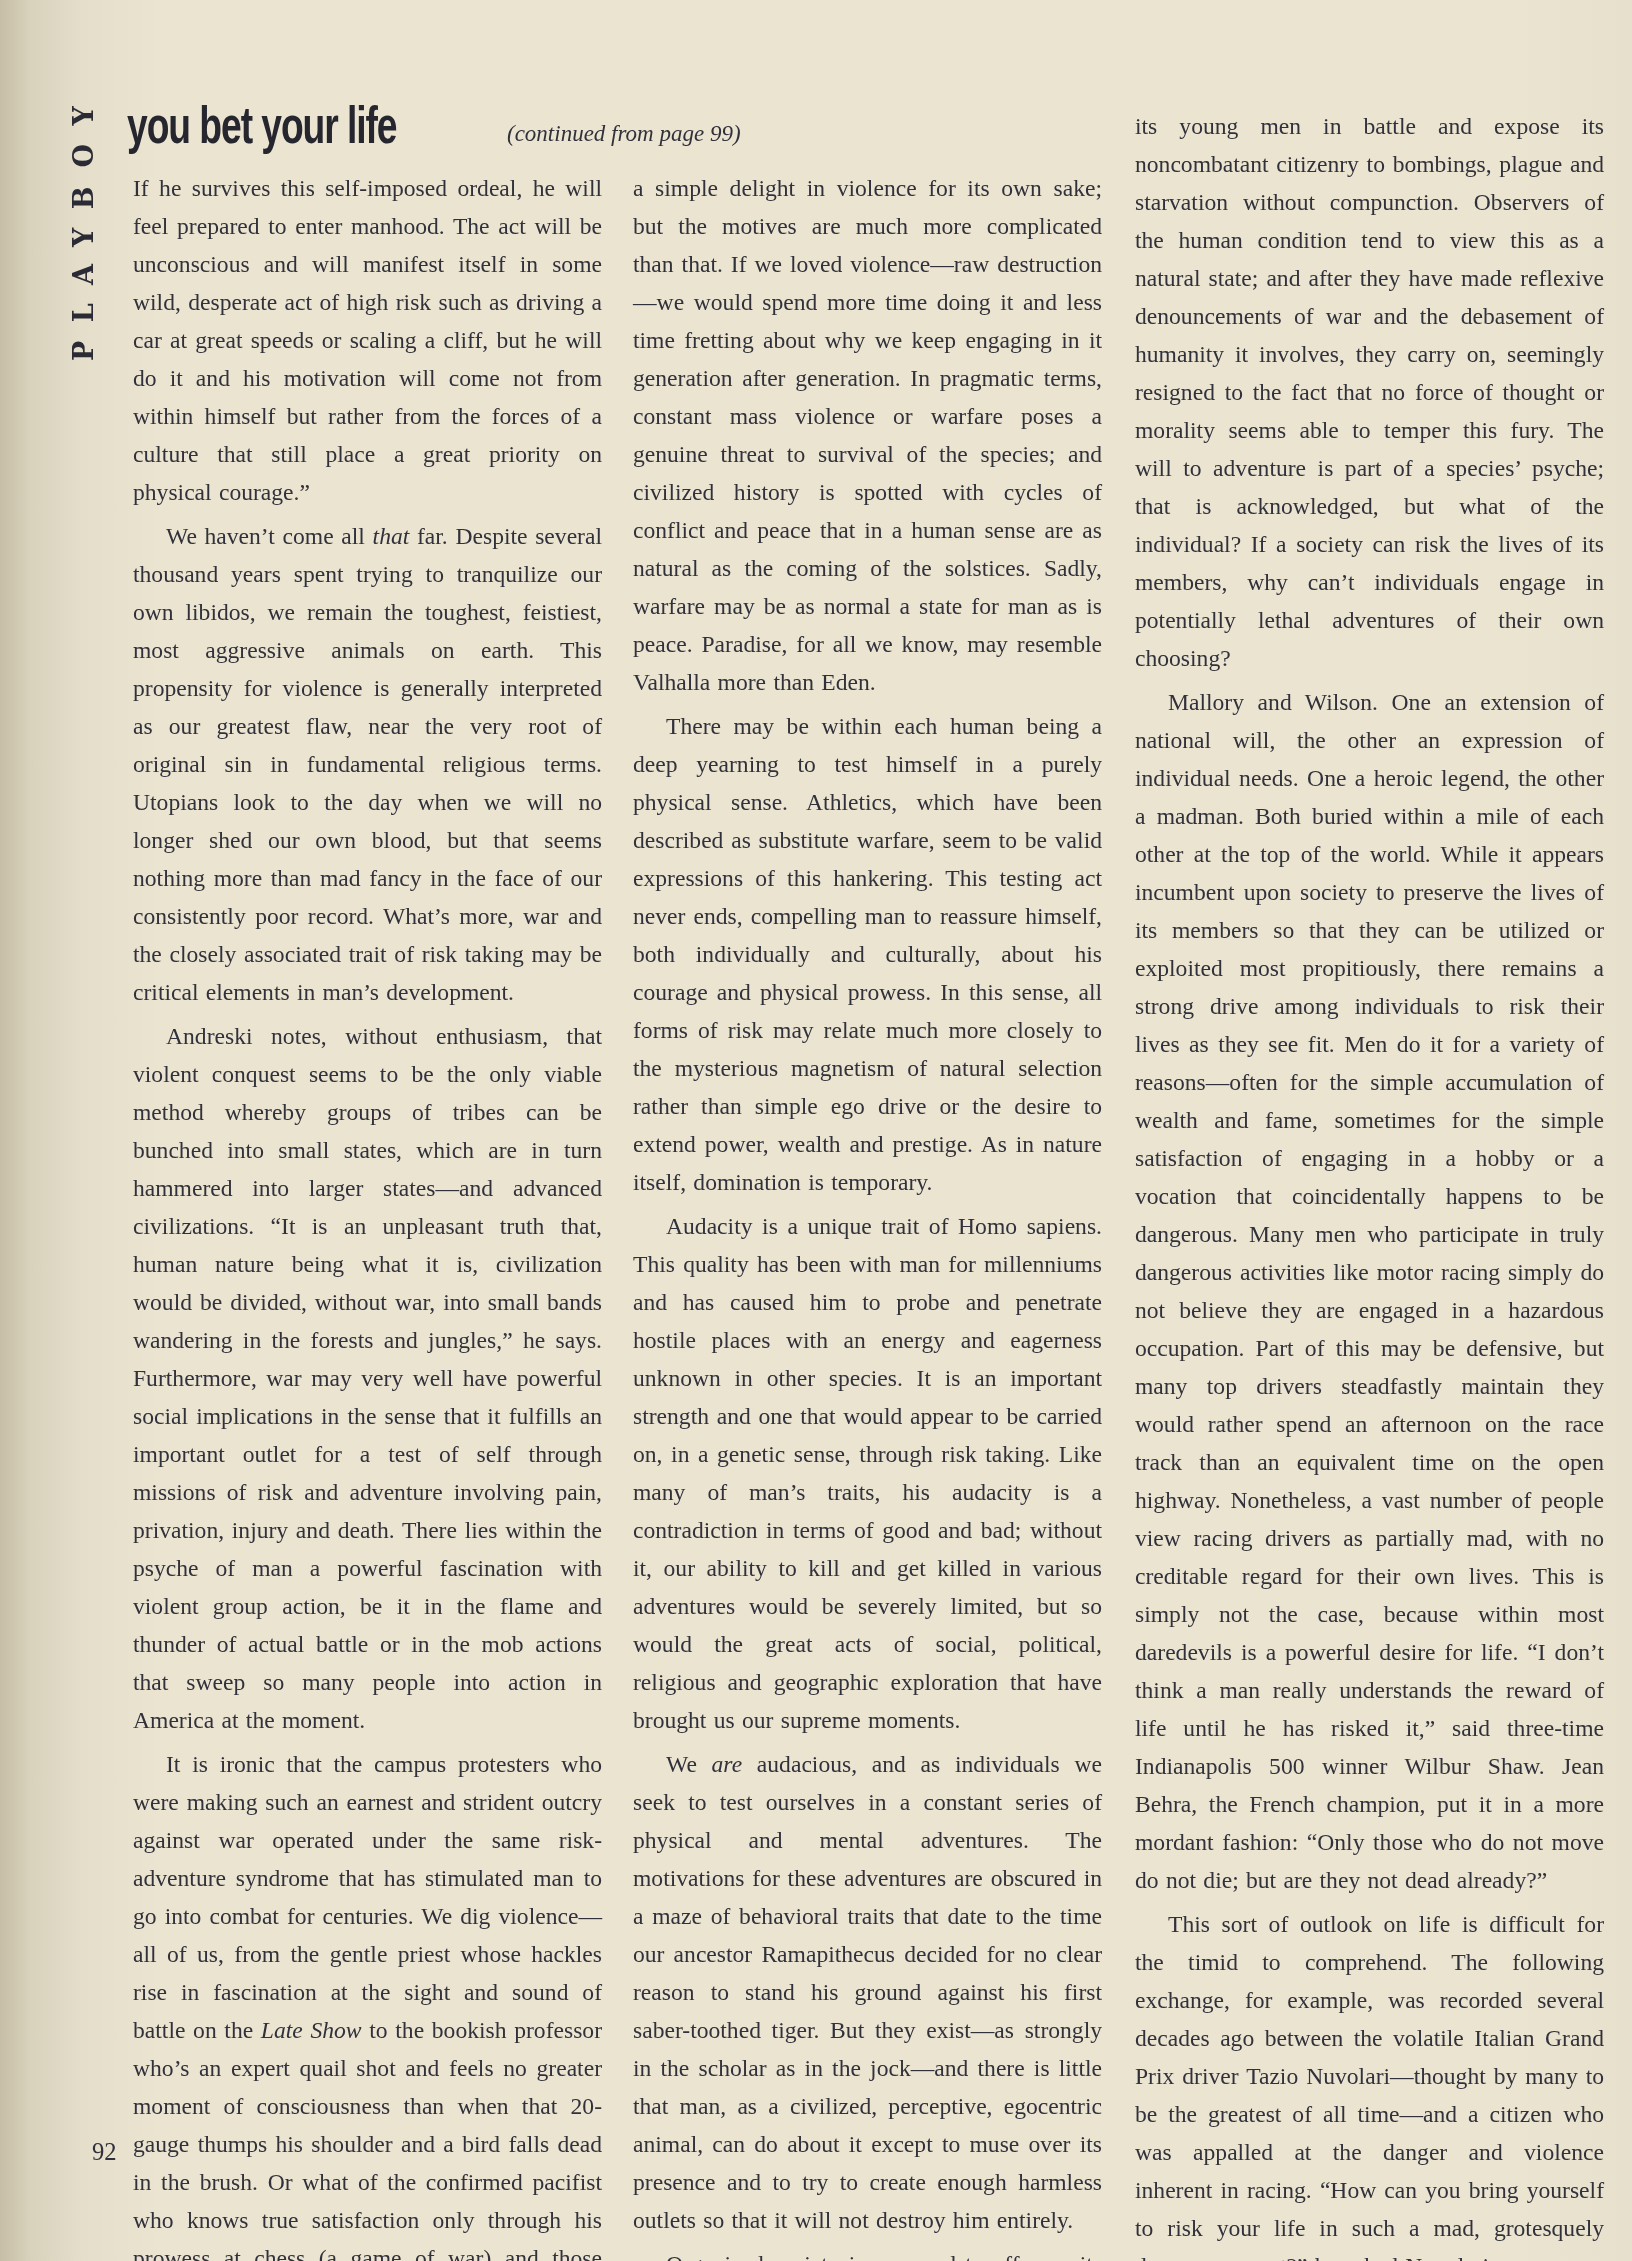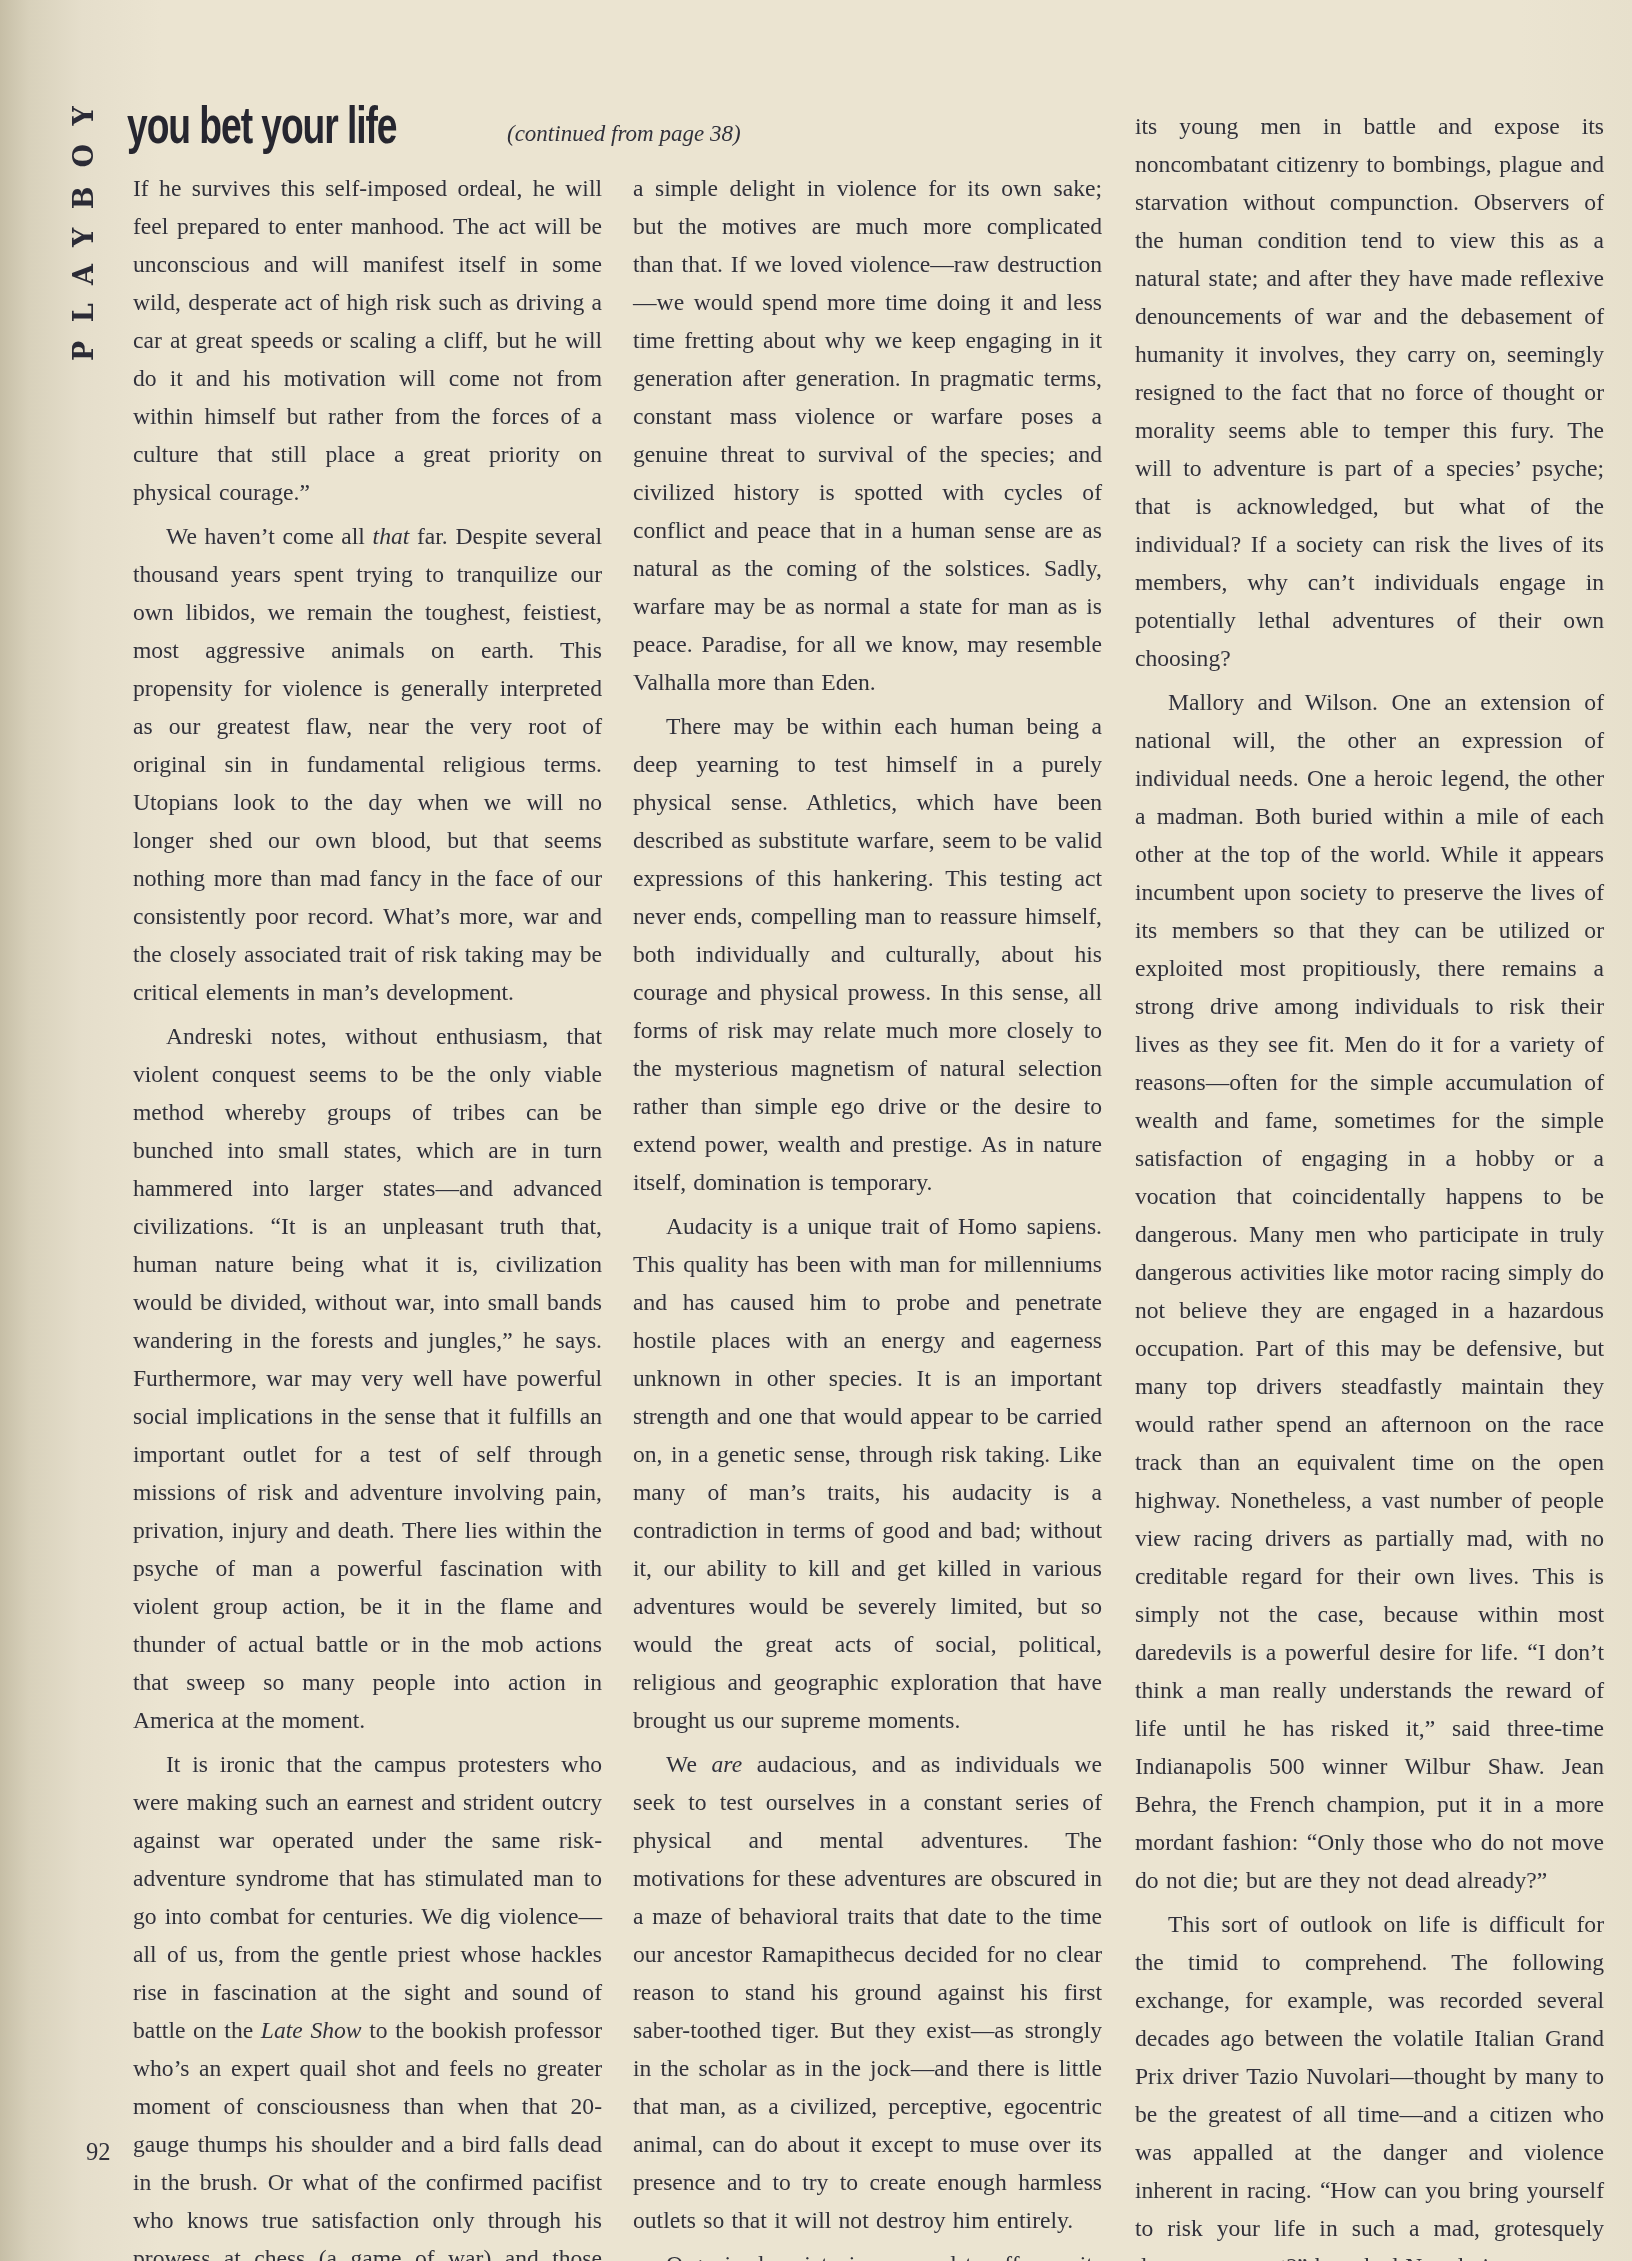--- a/index.html
+++ b/index.html
@@ -39,35 +39,35 @@
     text-align:justify;word-spacing:1.4px;
     color:#31313b;
   }
   #col1{left:127px;top:163px;}
   #col2{left:627px;top:163px;}
   #col3{left:1129px;top:101px;}
   .para{margin:6px;}
   .para.indent{text-indent:33px;}
   .para em{}
   .pageno{
-    position:absolute;left:86px;top:2138px;
+    position:absolute;left:92px;top:2138px;
     font-family:"Liberation Serif","DejaVu Serif",serif;
     font-size:24.6px;color:#31313b;
   }
 </style>
 </head>
 <body>
 
 <div class="page">
 
   <div class="playboy">PLAYBOY</div>
 
   <div class="title">you bet your life</div>
 
-  <div class="cont-from">(continued from page 38)</div>
+  <div class="cont-from">(continued from page 99)</div>
 
   <div class="col" id="col1">
       <p class="para"><span>If he survives this self-imposed ordeal, he will feel prepared to enter manhood. The act will be unconscious and will manifest itself in some wild, desperate act of high risk such as driving a car at great speeds or scaling a cliff, but he will do it and his motivation will come not from within himself but rather from the forces of a culture that still place a great priority on physical courage.”</span></p>
       <p class="para indent"><span>We haven’t come all </span><em>that</em><span> far. Despite several thousand years spent trying to tranquilize our own libidos, we remain the toughest, feistiest, most aggressive animals on earth. This propensity for violence is generally interpreted as our greatest flaw, near the very root of original sin in fundamental religious terms. Utopians look to the day when we will no longer shed our own blood, but that seems nothing more than mad fancy in the face of our consistently poor record. What’s more, war and the closely associated trait of risk taking may be critical elements in man’s development.</span></p>
       <p class="para indent"><span>Andreski notes, without enthusiasm, that violent conquest seems to be the only viable method whereby groups of tribes can be bunched into small states, which are in turn hammered into larger states—and advanced civilizations. “It is an unpleasant truth that, human nature being what it is, civilization would be divided, without war, into small bands wandering in the forests and jungles,” he says. Furthermore, war may very well have powerful social implications in the sense that it fulfills an important outlet for a test of self through missions of risk and adventure involving pain, privation, injury and death. There lies within the psyche of man a powerful fascination with violent group action, be it in the flame and thunder of actual battle or in the mob actions that sweep so many people into action in America at the moment.</span></p>
       <p class="para indent"><span>It is ironic that the campus protesters who were making such an earnest and strident outcry against war operated under the same risk-adventure syndrome that has stimulated man to go into combat for centuries. We dig violence—all of us, from the gentle priest whose hackles rise in fascination at the sight and sound of battle on the </span><em>Late Show</em><span> to the bookish professor who’s an expert quail shot and feels no greater moment of consciousness than when that 20-gauge thumps his shoulder and a bird falls dead in the brush. Or what of the confirmed pacifist who knows true satisfaction only through his prowess at chess (a game of war) and those exquisite moments of symbolic destruction contained in checkmate?</span></p>
       <p class="para indent"><span>This preoccupation with war, adventure and death is generally interpreted as</span></p>
     </div>
   <div class="col" id="col2">
       <p class="para"><span>a simple delight in violence for its own sake; but the motives are much more complicated than that. If we loved violence—raw destruction—we would spend more time doing it and less time fretting about why we keep engaging in it generation after generation. In pragmatic terms, constant mass violence or warfare poses a genuine threat to survival of the species; and civilized history is spotted with cycles of conflict and peace that in a human sense are as natural as the coming of the solstices. Sadly, warfare may be as normal a state for man as is peace. Paradise, for all we know, may resemble Valhalla more than Eden.</span></p>

